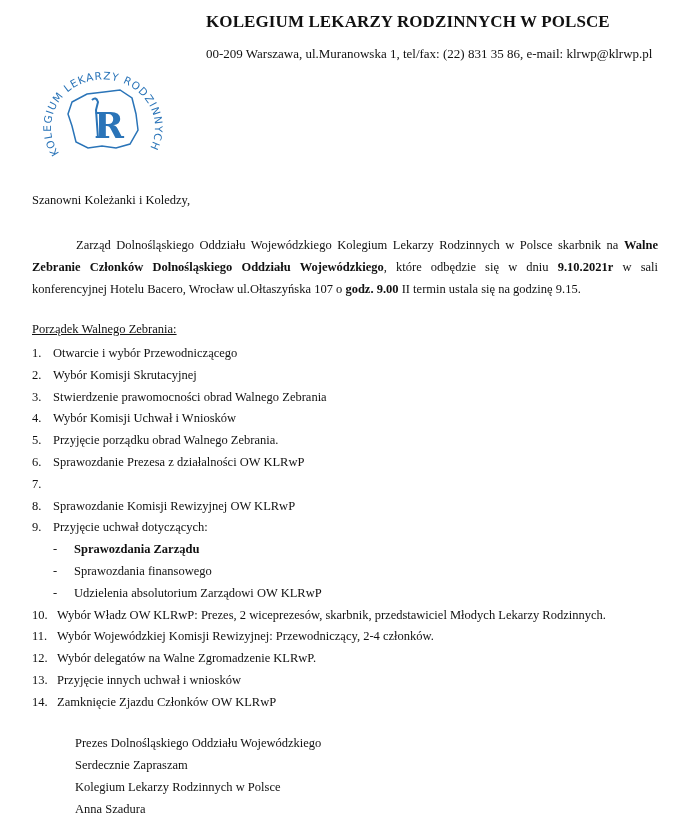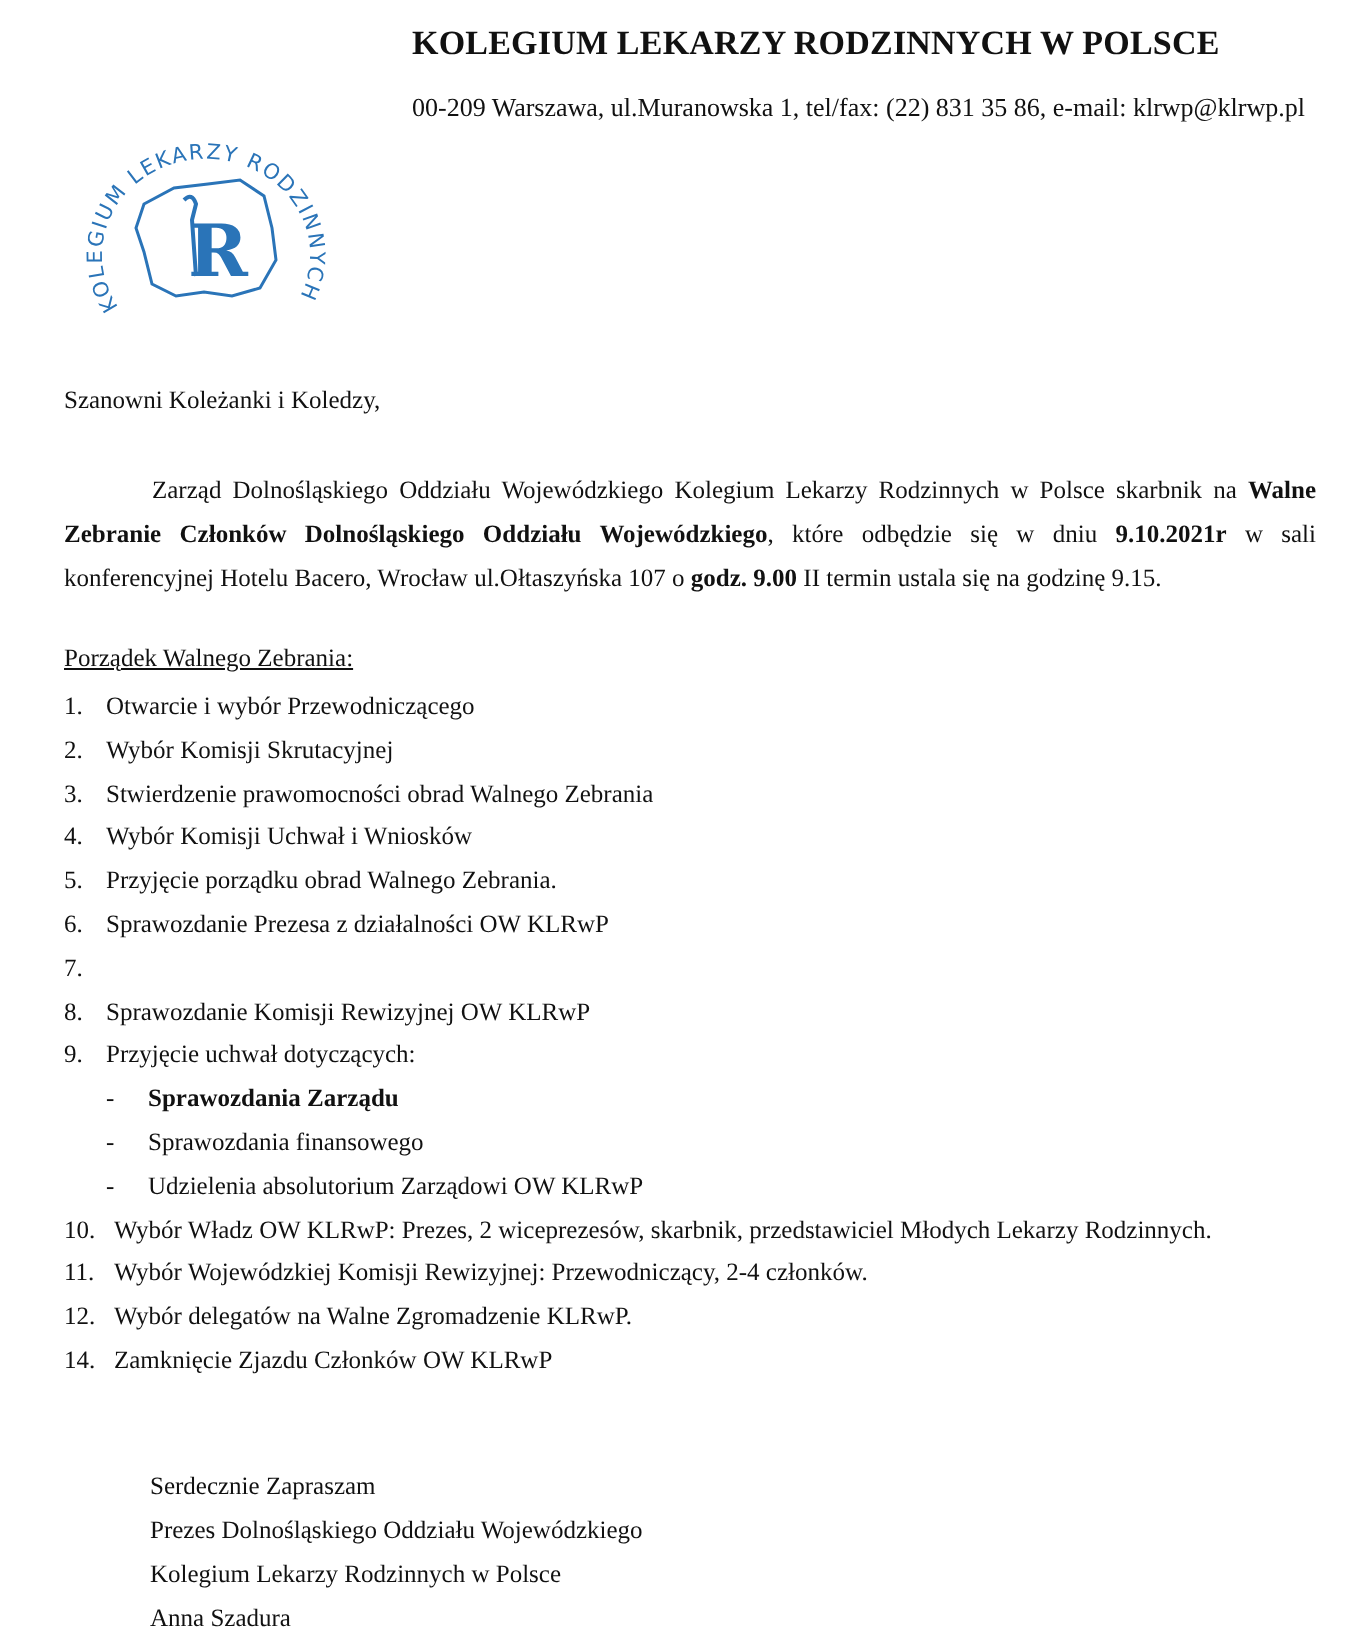--- a/index.html
+++ b/index.html
@@ -112,23 +112,27 @@
     </div>
     <div class="agenda-item">
       <span class="num wide">11.</span>
       <span>Wybór Wojewódzkiej Komisji Rewizyjnej: Przewodniczący, 2-4 członków.</span>
     </div>
     <div class="agenda-item">
       <span class="num wide">12.</span>
       <span>Wybór delegatów na Walne Zgromadzenie KLRwP.</span>
     </div>
     <div class="agenda-item">
+      <span class="num wide">13.</span>
+      <span>Przyjęcie innych uchwał i wniosków</span>
+    </div>
+    <div class="agenda-item">
       <span class="num wide">14.</span>
       <span>Zamknięcie Zjazdu Członków OW KLRwP</span>
     </div>
   </div>
 
 <div class="signature">
+  <div>Prezes Dolnośląskiego Oddziału Wojewódzkiego</div>
   <div>Serdecznie Zapraszam</div>
-  <div>Prezes Dolnośląskiego Oddziału Wojewódzkiego</div>
   <div>Kolegium Lekarzy Rodzinnych w Polsce</div>
   <div>Anna Szadura</div>
 </div>
 
 </body></html>

